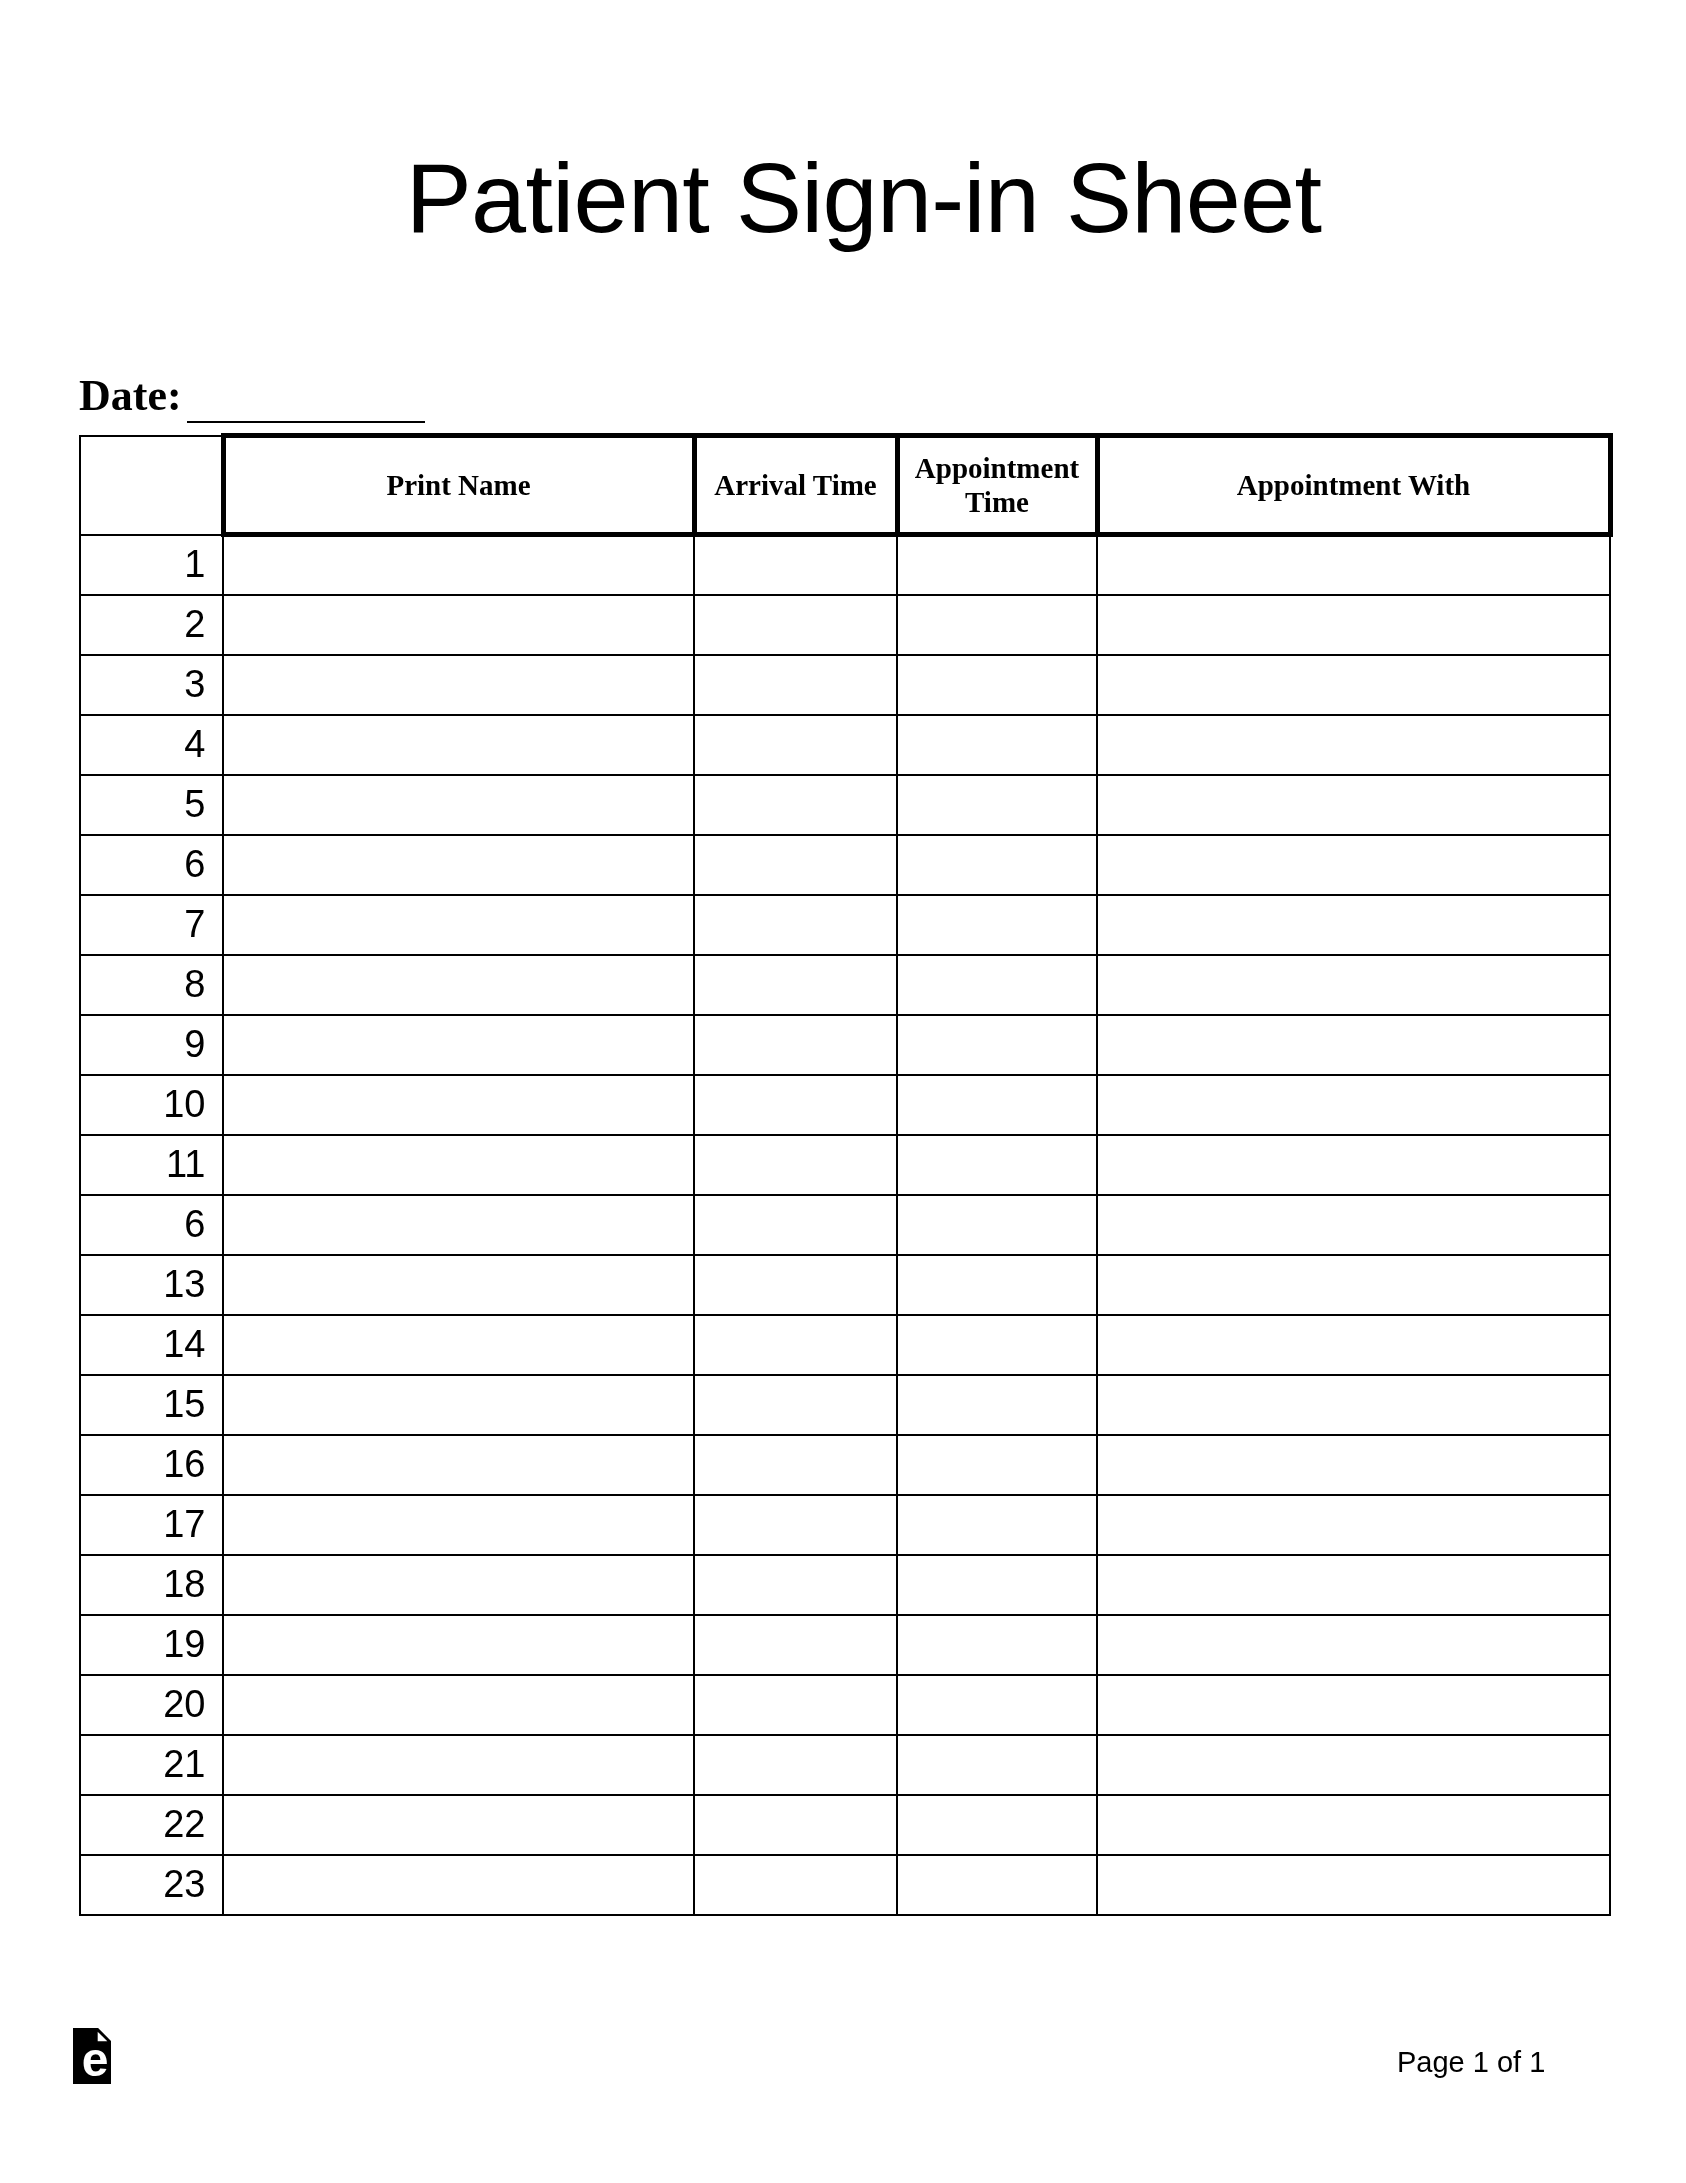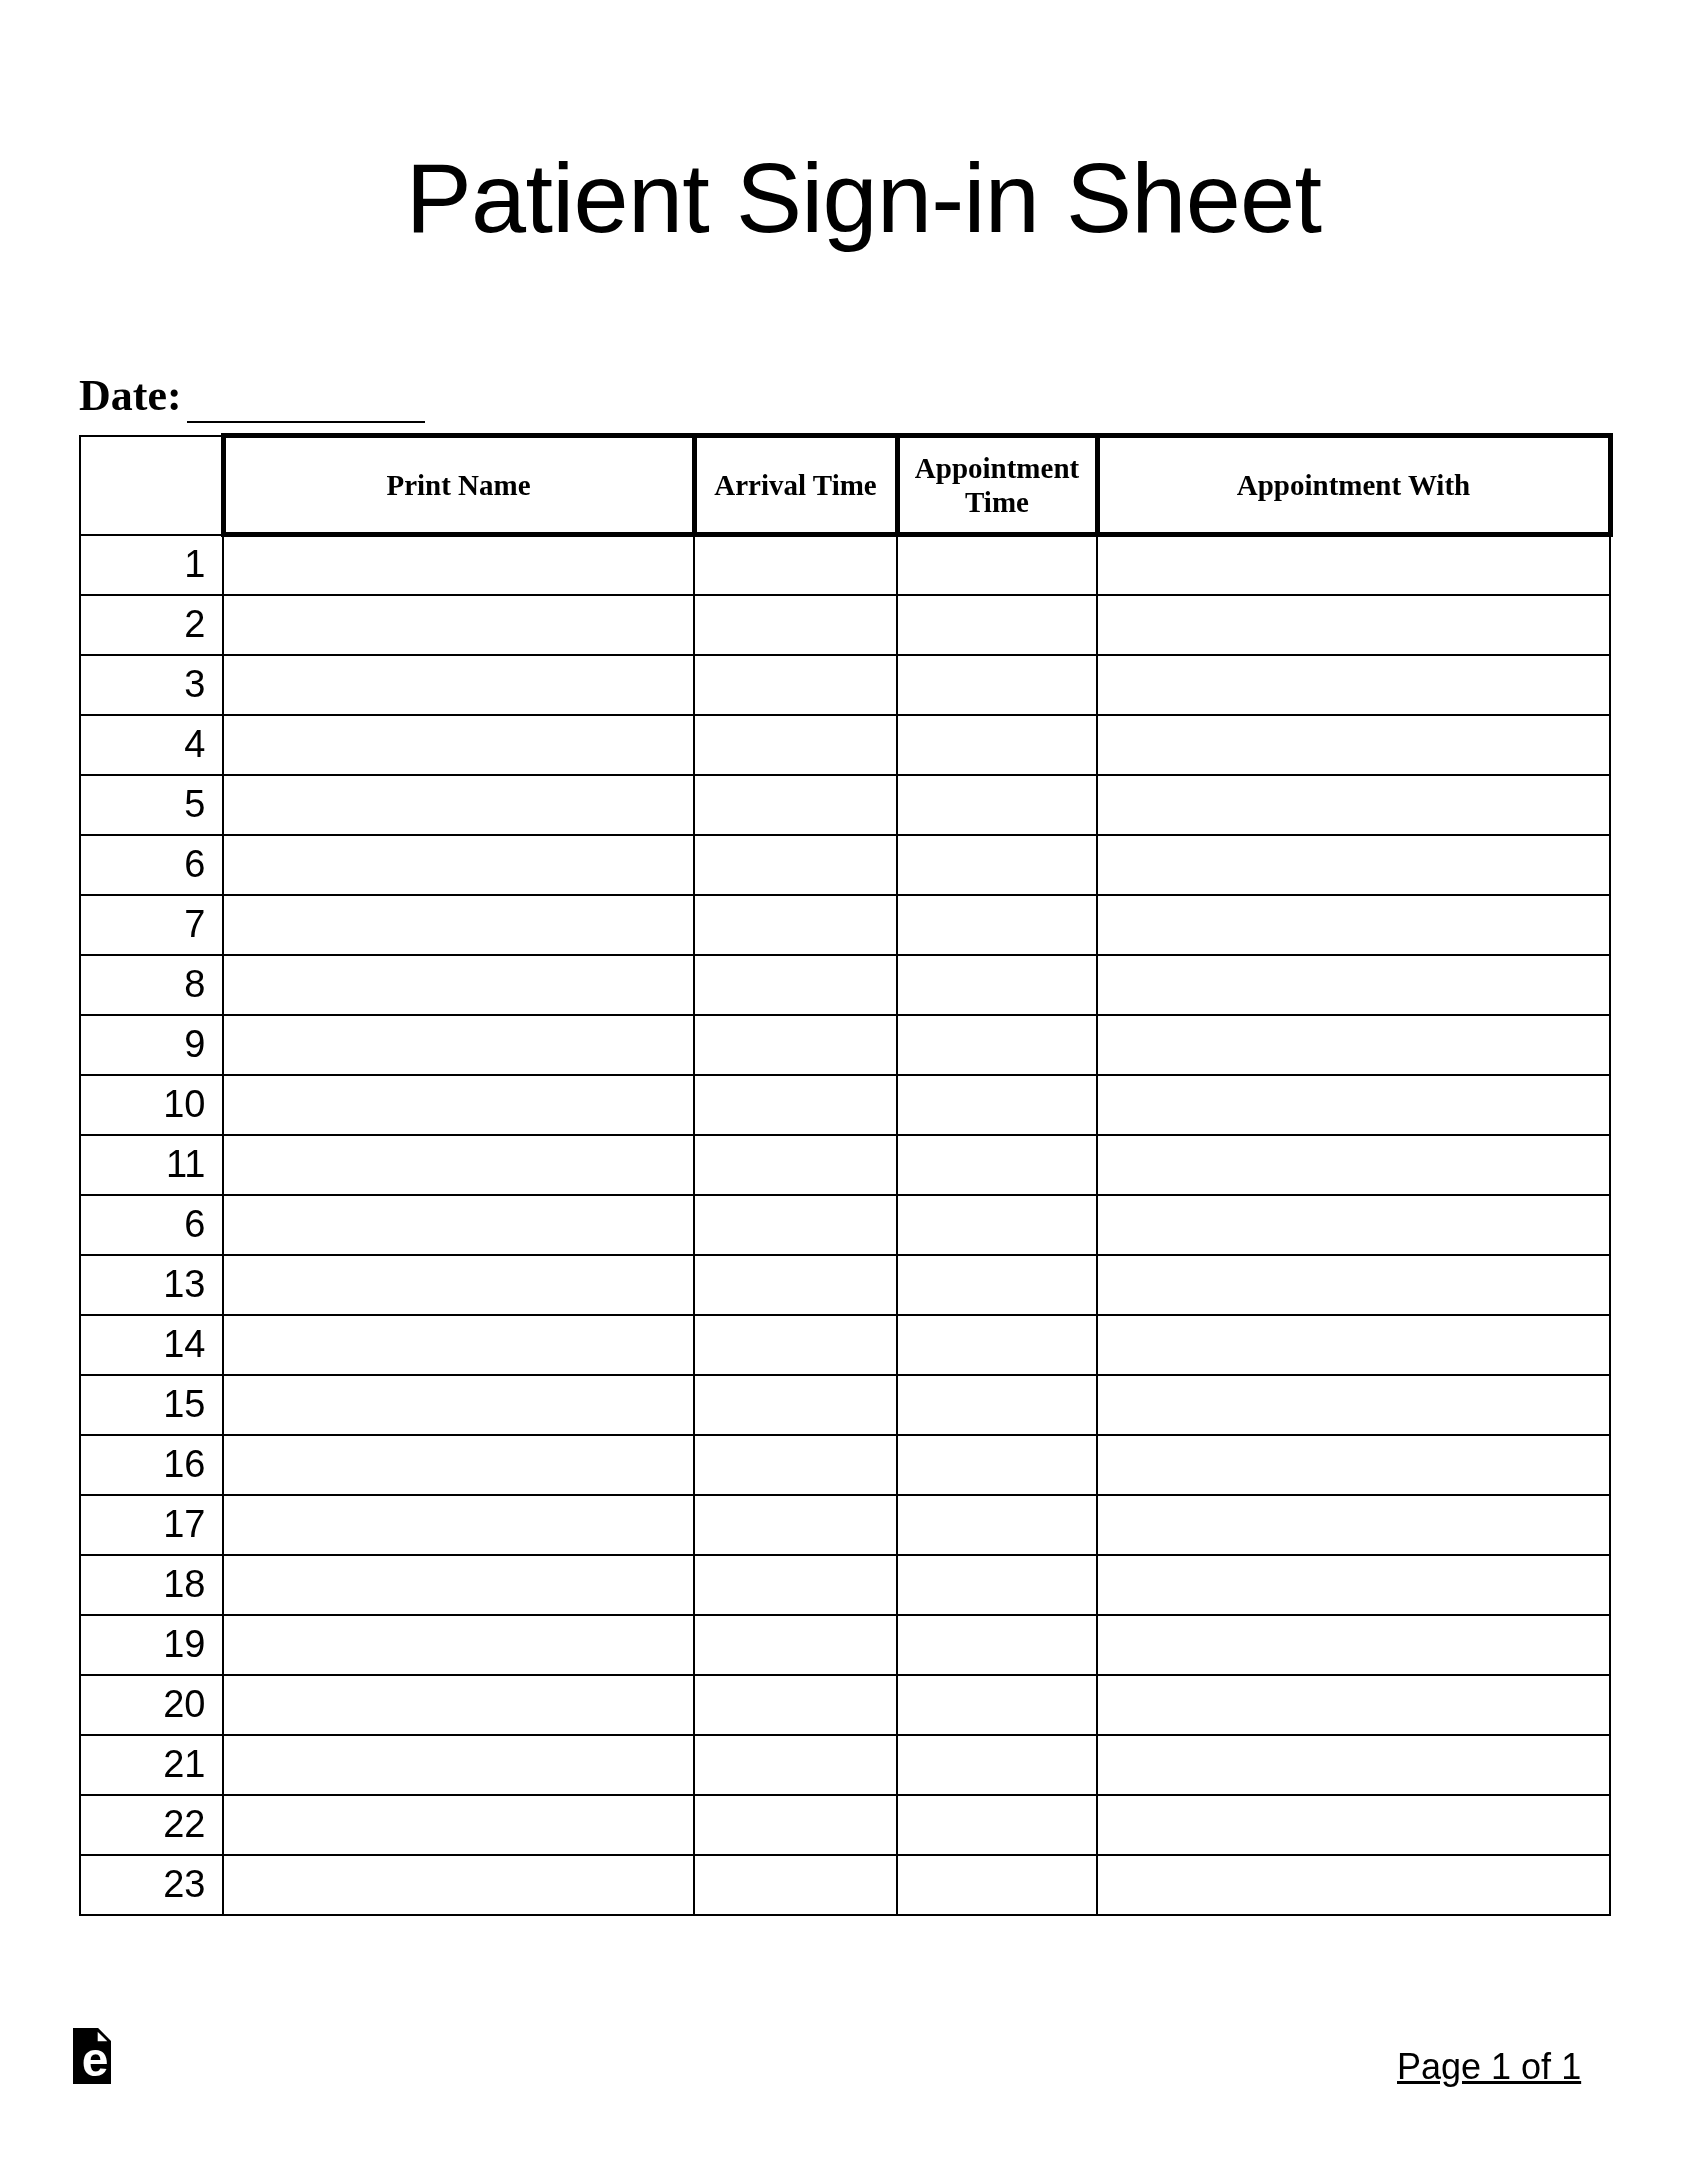--- a/index.html
+++ b/index.html
@@ -90,23 +90,22 @@
     left: 73px;
     top: 2028px;
     width: 38px;
     height: 56px;
   }
   .page-indicator {
     position: absolute;
     left: 1397px;
     top: 2046px;
     font-family: "Liberation Sans", sans-serif;
-    font-size: 36px;
+    font-size: 29px;
     white-space: nowrap;
-    text-decoration: underline;
   }
 </style>
 </head>
 <body>
 
 <div class="doc-title">Patient Sign-in Sheet</div>
 
 <div class="date-line">
   <span>Date:</span><span class="date-underline">&nbsp;</span>
 </div>

